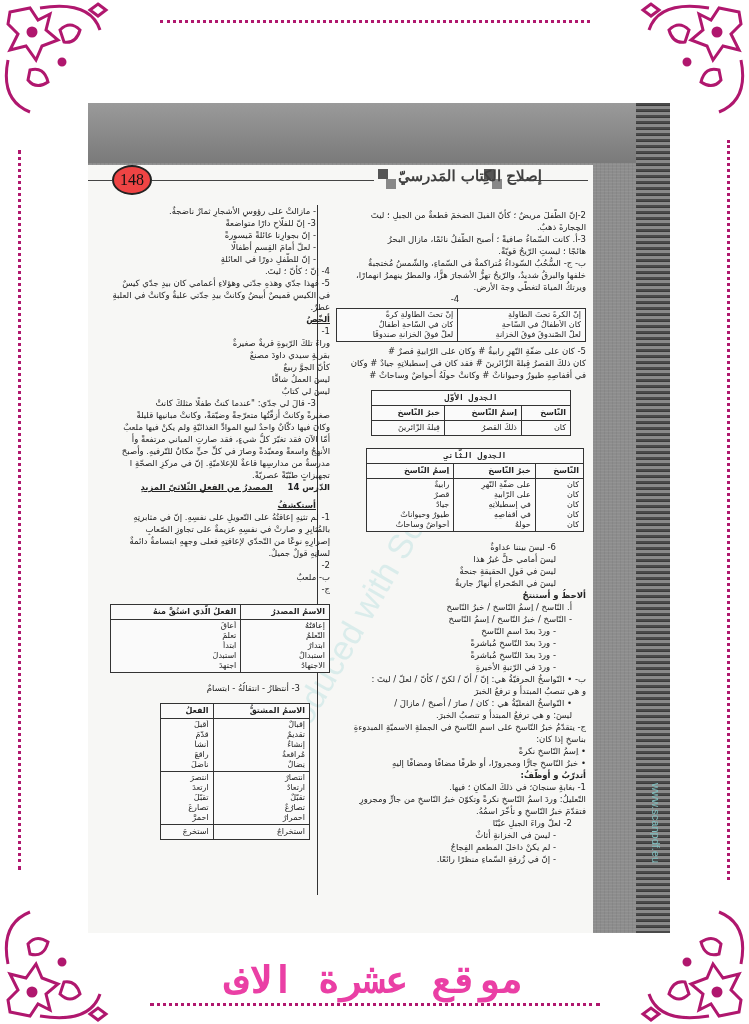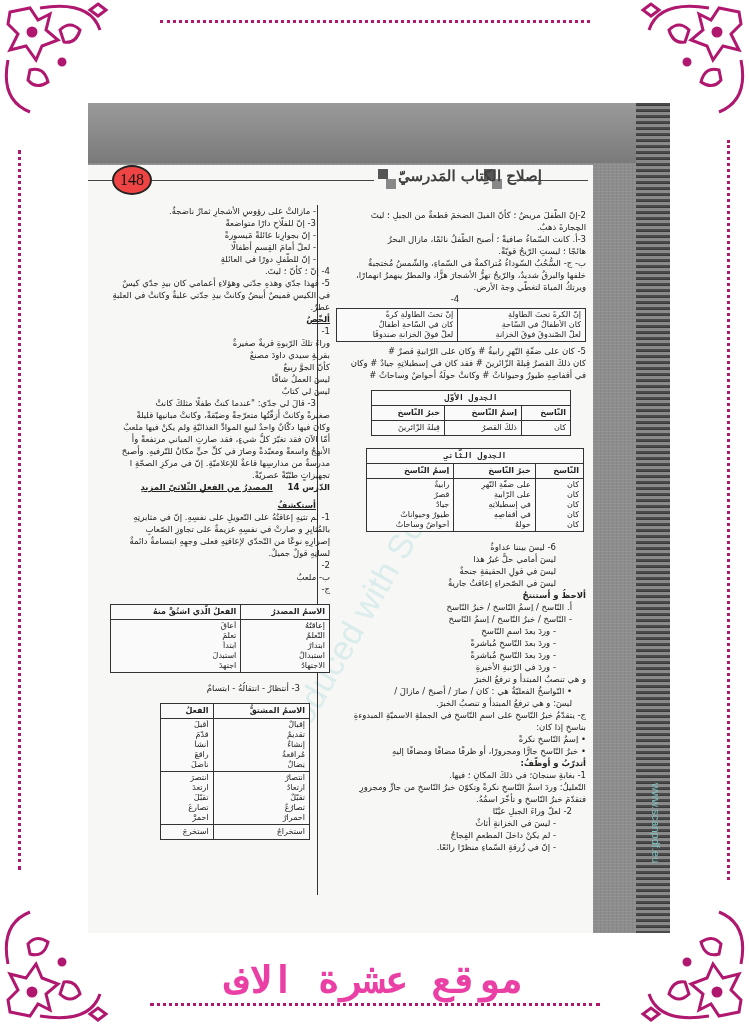--- a/index.html
+++ b/index.html
@@ -227,28 +227,29 @@
             <p>أحواضٌ وساحاتٌ</p>
           </td>
         </tr>
       </tbody>
         </table>
       <div class="gap"></div>
 
       <p class="ind2">6- ليسَ بيننا عداوةٌ</p>
       <p class="ind2">ليسَ أمامي حلٌّ غيرُ هذا</p>
       <p class="ind2">ليسَ في قولِ الحقيقةِ جنحةٌ</p>
-      <p class="ind2">ليسَ في الصّحراءِ إعاقتٌ جاريةٌ</p>
+      <p class="ind2">ليسَ في الصّحراءِ أنهارٌ جاريةٌ</p>
       <p class="bold">ألاحظُ و أستنتجُ</p>
       <p class="ind">أ. النّاسخ / اِسمُ النّاسخ / خبرُ النّاسخ</p>
       <p class="ind">- النّاسخ / خبرُ النّاسخ / اِسمُ النّاسخ</p>
       <p class="ind2">- وردَ بعدَ اسمِ النّاسخِ</p>
       <p class="ind2">- وردَ بعدَ النّاسخِ مُباشرةً</p>
       <p class="ind2">- وردَ بعدَ النّاسخِ مُباشرةً</p>
       <p class="ind2">- وردَ في الرّتبةِ الأخيرةِ</p>
+      <p>ب- • النّواسخُ الحرفيّةُ هي: إنّ / أنّ / لكنّ / كأنّ / لعلّ / ليتَ :</p>
       <p>و هي تنصبُ المبتدأَ و ترفعُ الخبرَ</p>
       <p class="ind">• النّواسخُ الفعليّةُ هي : كان / صارَ / أصبحَ / مازالَ /</p>
       <p class="ind">ليسَ: و هي ترفعُ المبتدأَ و تنصبُ الخبرَ.</p>
       <p>ج- يتقدّمُ خبرُ النّاسخِ على اسمِ النّاسخِ في الجملةِ الاسميّةِ المبدوءةِ</p>
       <p>بناسخٍ إذا كان:</p>
       <p>• اِسمُ النّاسخِ نكرةً</p>
       <p>• خبرُ النّاسخِ جارًّا ومجرورًا، أو ظرفًا مضافًا ومضافًا إليهِ</p>
       <p class="bold">أتدرّبُ و أوظّفُ:</p>
       <p>1- بغابةِ سنجانَ؛ في ذلكَ المكانِ ؛ فيها.</p>
       <p>التّعليلُ: وردَ اسمُ النّاسخِ نكرةً وتكوّنَ خبرُ النّاسخِ من جارٍّ ومجرورٍ</p>

